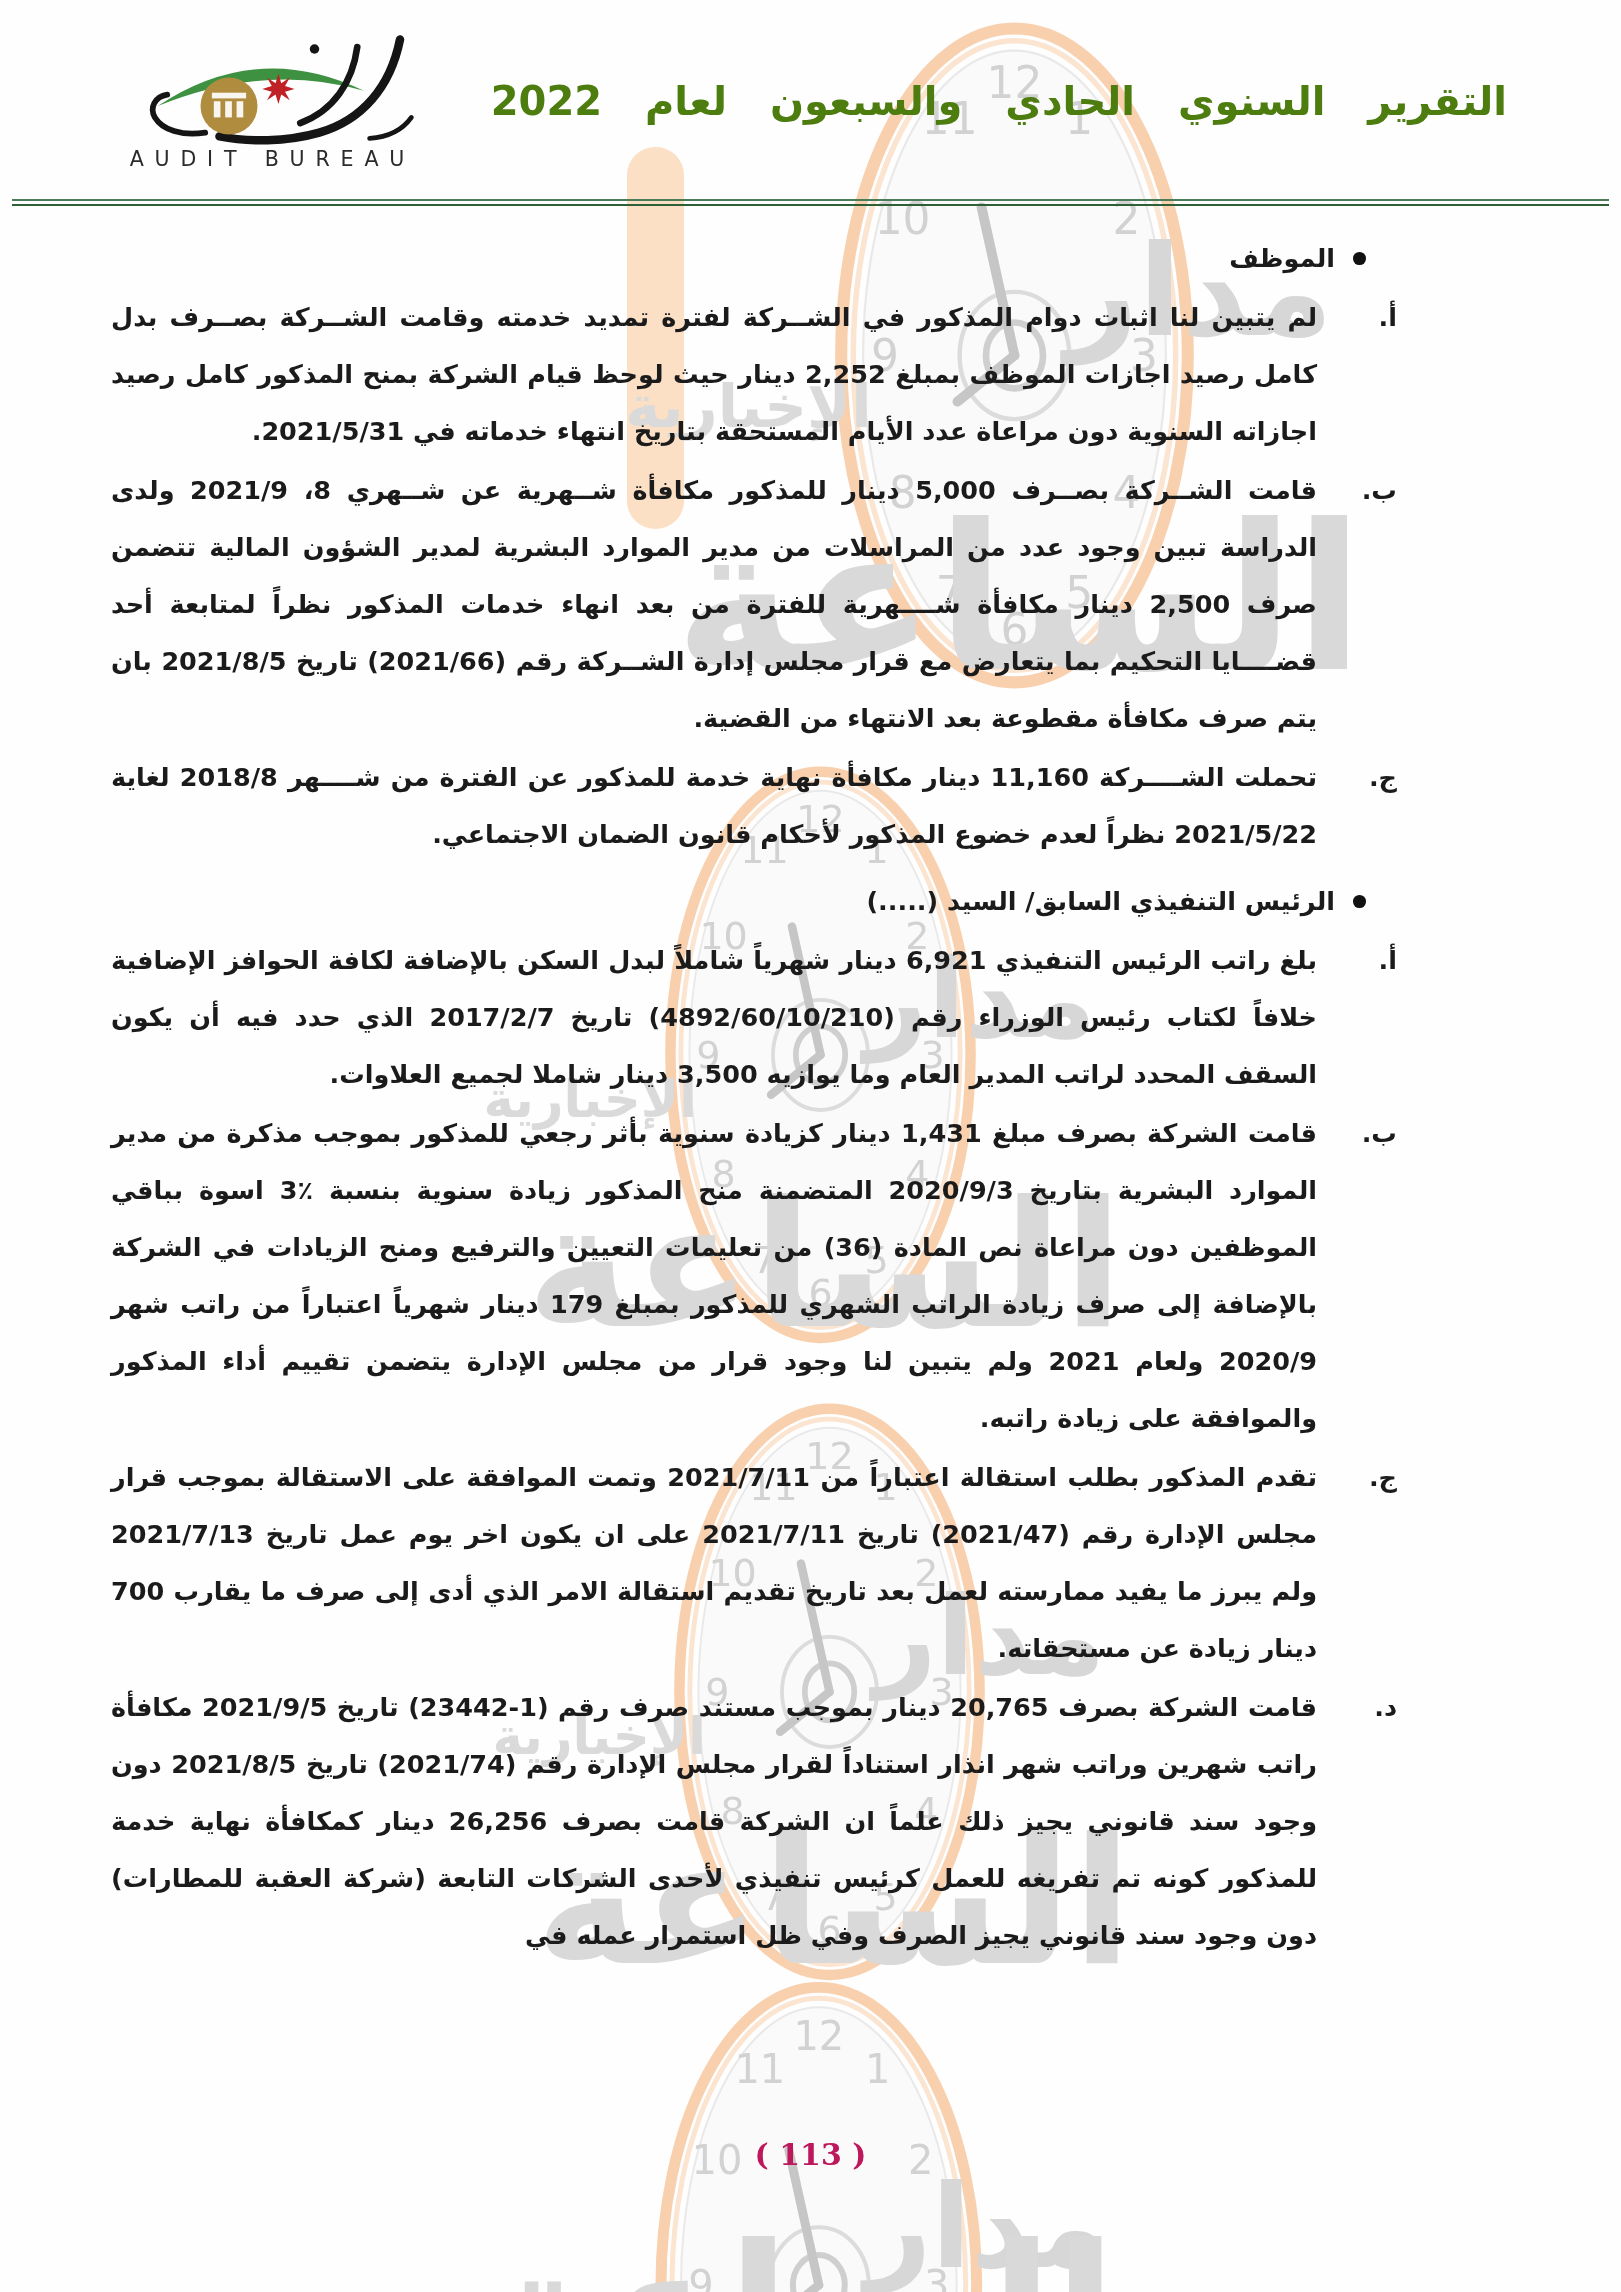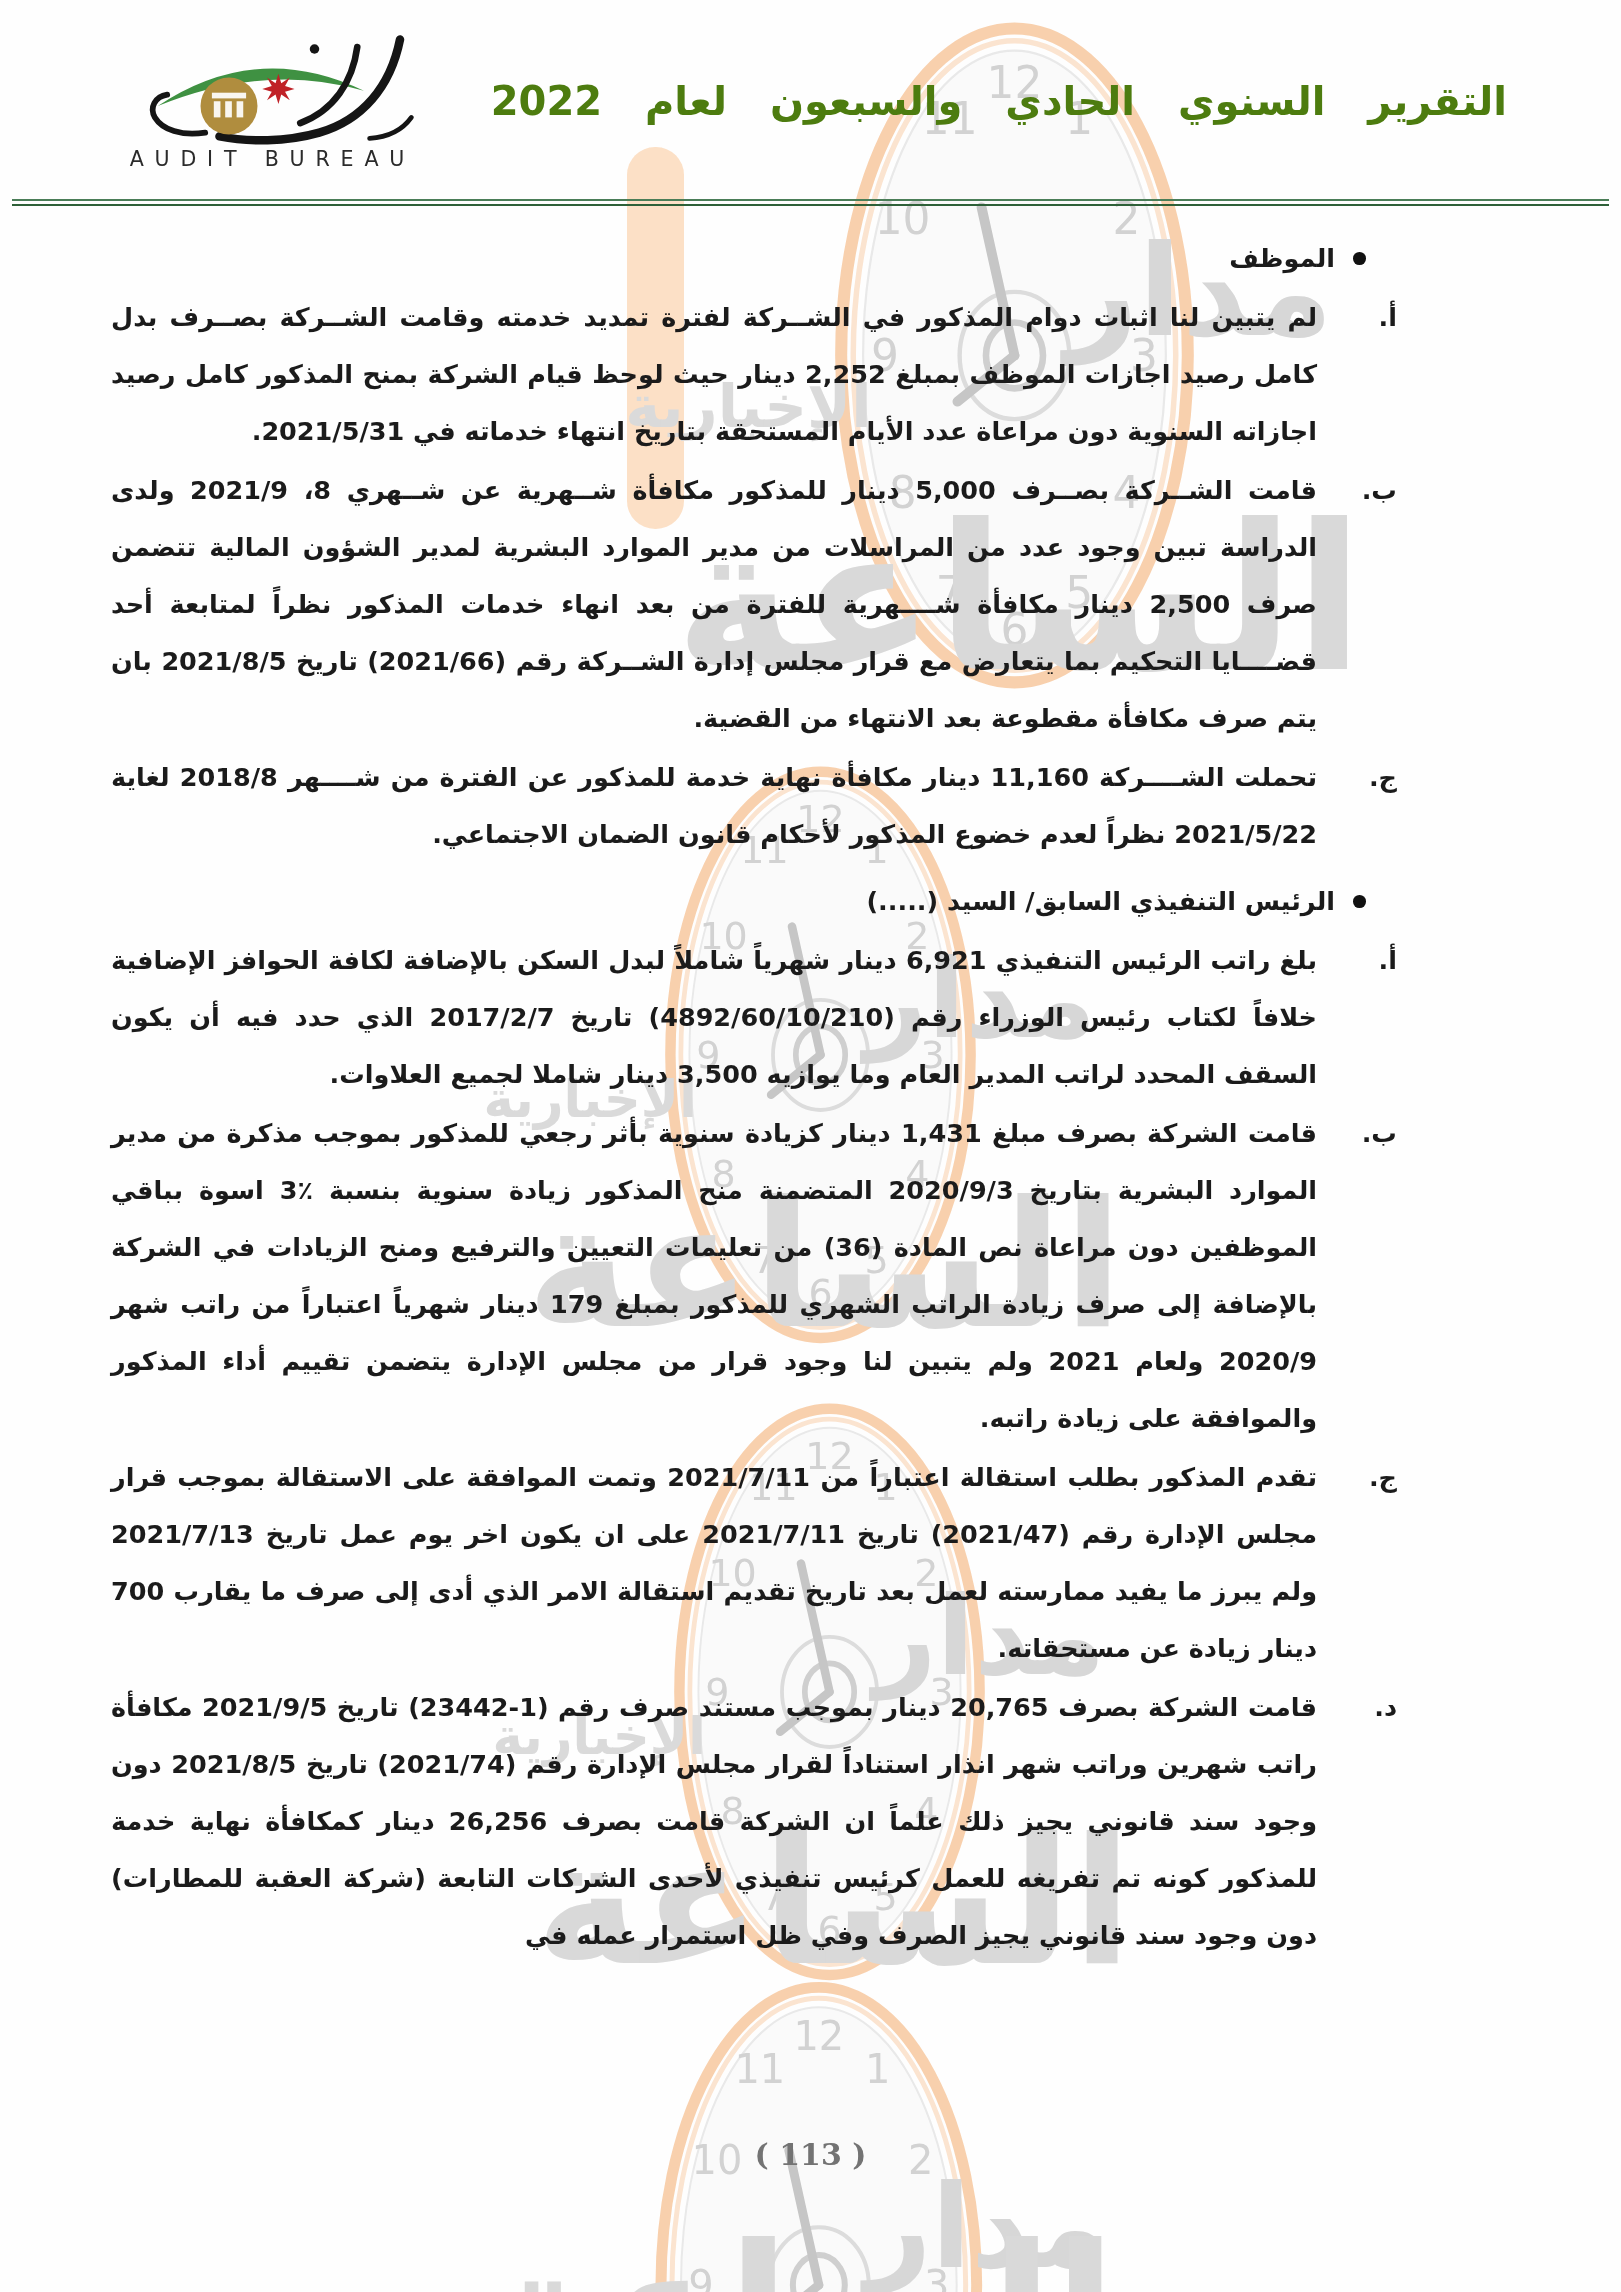--- a/index.html
+++ b/index.html
@@ -61,21 +61,21 @@
   .section-head .dot {
     position: absolute; right: 143px; top: 22.5px; width: 12.7px; height: 12.7px;
     background: #111; border-radius: 50%;
   }
   .item { position: relative; padding-right: 192px; margin-top: 2px; }
   .item .marker { position: absolute; right: 112px; top: 0; }
 
   
   .pageno {
     position: absolute; top: 2137px; left: 0; width: 100%; z-index: 2;
-    text-align: center; color: #737373; font-size: 30px; font-weight: bold;
+    text-align: center; color: #be185d; font-size: 30px; font-weight: bold;
     font-family: "DejaVu Serif", serif;
   }
 </style>
 </head>
 <body>
 
 <svg width="0" height="0" style="position:absolute" aria-hidden="true">
   <defs>
     <symbol id="clockSym" viewBox="0 0 340 620">
       <ellipse cx="170" cy="310" rx="158" ry="298" fill="none" stroke="#f7cba4" stroke-width="11" opacity="0.9"></ellipse>

